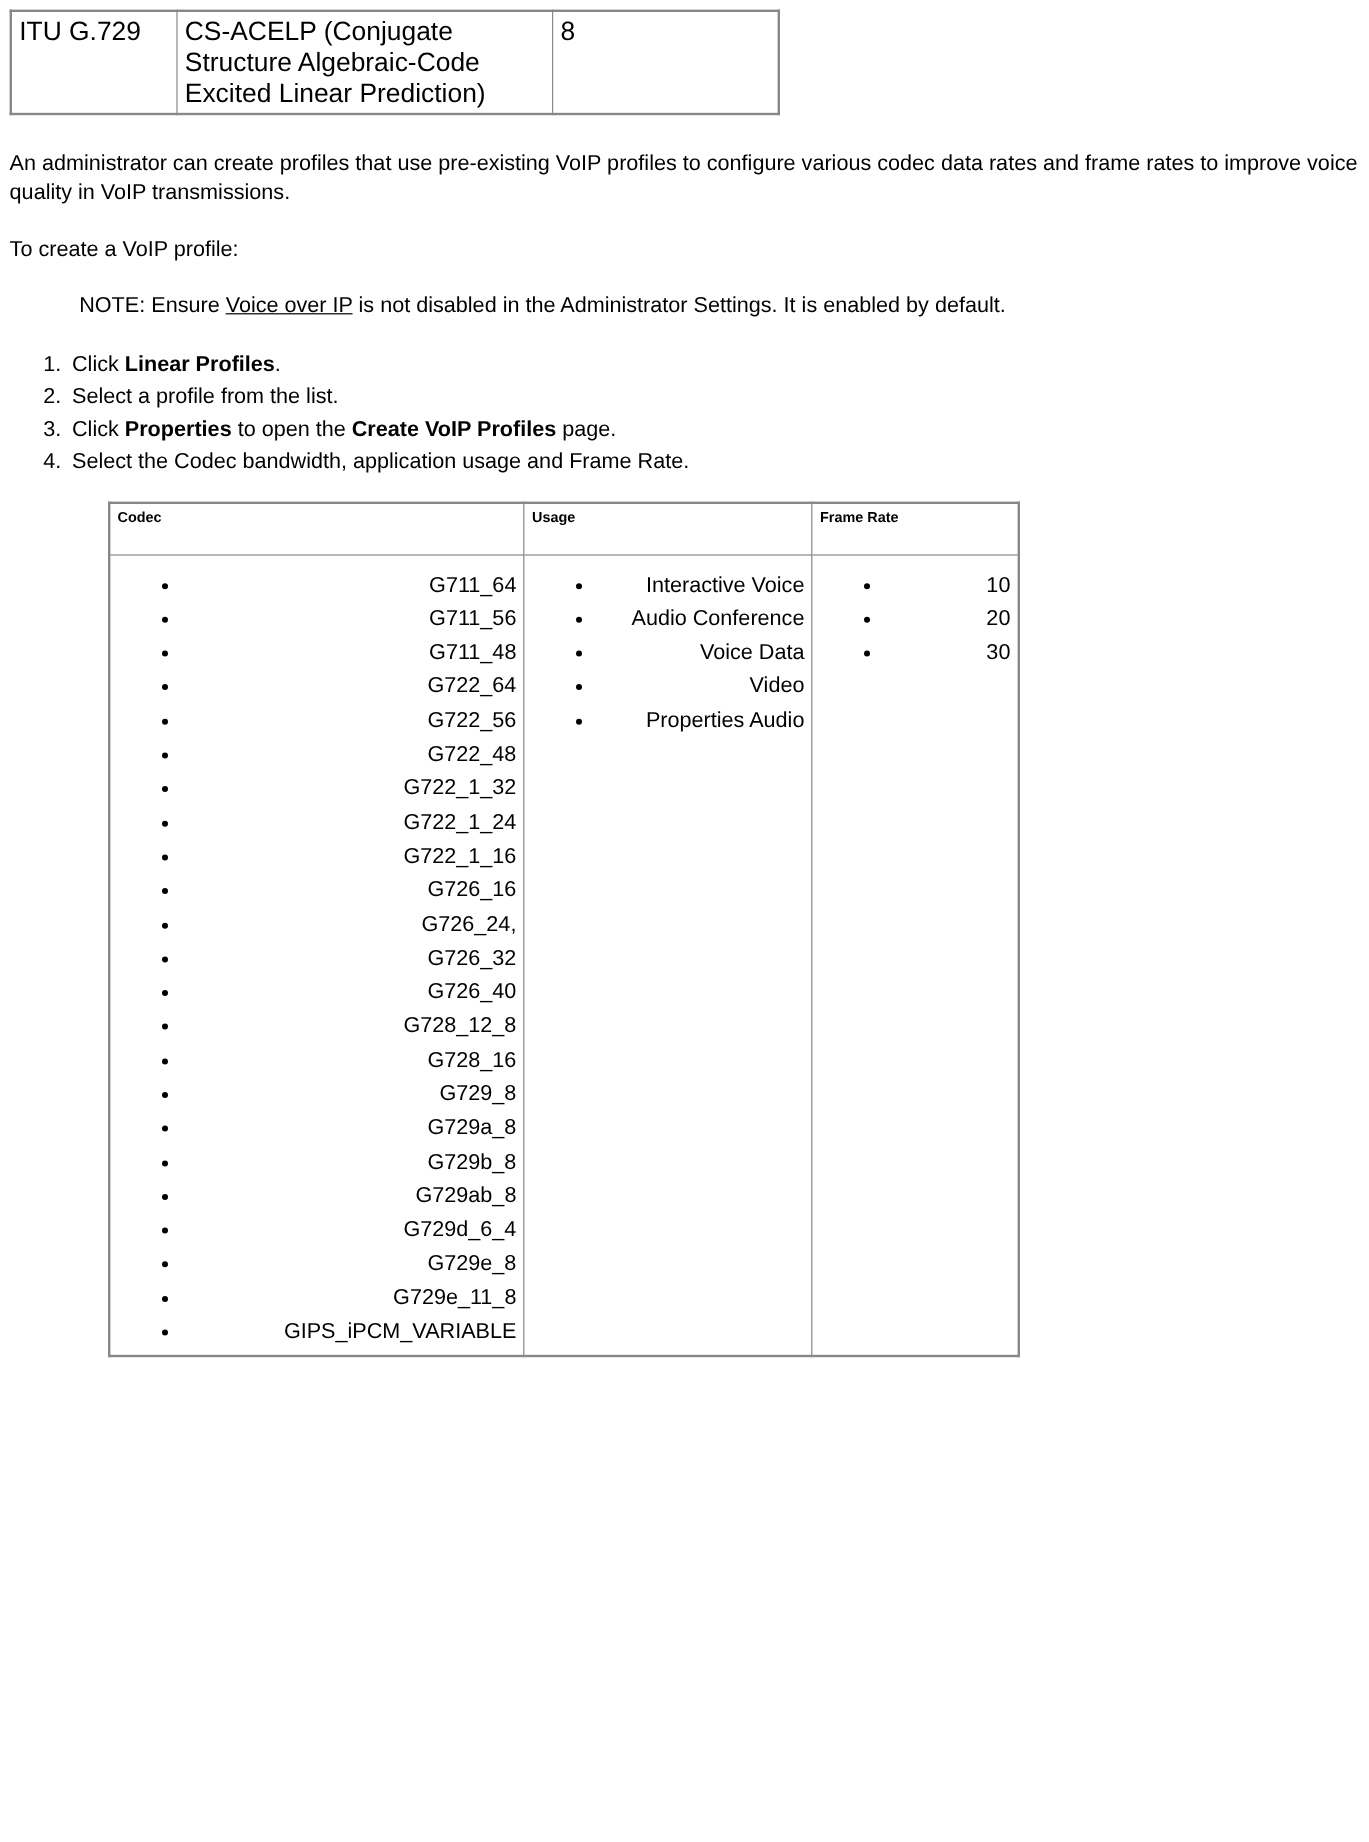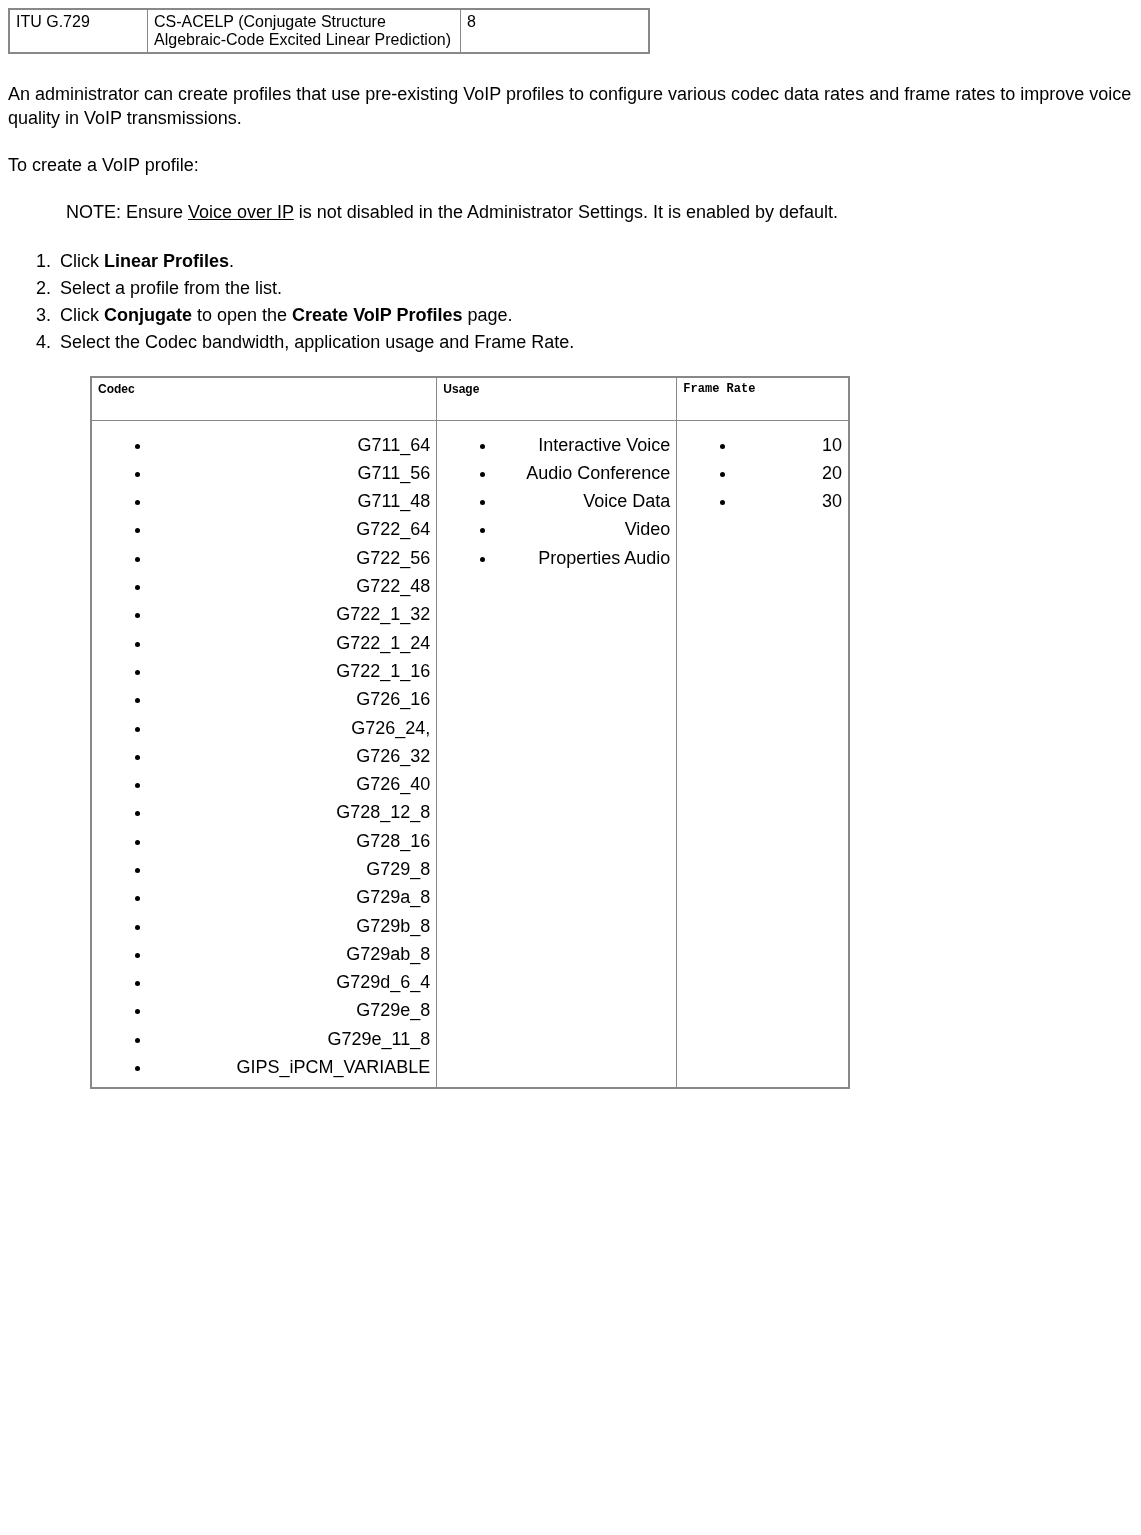--- a/index.html
+++ b/index.html
@@ -12,21 +12,21 @@
     }
     table.small-table {
       border-collapse: collapse;
       border: 2px solid #888;
       margin-bottom: 28px;
     }
     table.small-table td {
       border: 1px solid #888;
       padding: 3px 6px;
       vertical-align: top;
-      font-size: 16px;
+      font-size: 22px;
     }
     .paragraph {
       margin: 0 0 22px 0;
       line-height: 1.35;
     }
     .note-block {
       margin: 0 0 22px 58px;
       line-height: 1.55;
       max-width: 780px;
     }
@@ -74,21 +74,21 @@
       list-style-type: disc;
       margin: 8px 0 0 0;
       padding-left: 54px;
     }
     table.codec-table ul li {
       margin-bottom: 4px;
       line-height: 1.35;
     }
     .col-codec { width: 315px; }
     .col-usage { width: 215px; margin-left: 20px; }
-    .col-frame { width: 150px; font-family: Liberation Mono, monospace; }
+    .col-frame { width: 150px; }
   </style>
 </head>
 <body>
 
 <table class="small-table">
   <tbody>
       <tr>
     <td style="width:125px;">ITU G.729</td>
     <td style="width:300px;">CS-ACELP (Conjugate Structure Algebraic-Code Excited Linear Prediction)</td>
     <td style="width:175px;">8</td>
@@ -100,21 +100,21 @@
 
 <p class="paragraph">To create a VoIP profile:</p>
 
 <p class="note-block">
   <span class="note-label">NOTE:</span><span> Ensure </span><a href="#" class="link">Voice over IP</a><span> is not disabled in the Administrator Settings. It is enabled by default.</span>
 </p>
 
 <ol class="steps">
   <li><span>Click </span><span class="bold">Linear Profiles</span><span>.</span></li>
   <li>Select a profile from the list.</li>
-  <li><span>Click </span><span class="bold">Conjugate</span><span> to open the </span><span class="bold">Create VoIP Profiles</span><span> page.</span></li>
+  <li><span>Click </span><span class="bold">Properties</span><span> to open the </span><span class="bold">Create VoIP Profiles</span><span> page.</span></li>
   <li>Select the Codec bandwidth, application usage and Frame Rate.</li>
 </ol>
 
 <table class="codec-table">
   <tbody>
       <tr>
     <th class="col-codec">Codec</th>
     <th class="col-usage">Usage</th>
     <th class="col-frame">Frame Rate</th>
   </tr>

